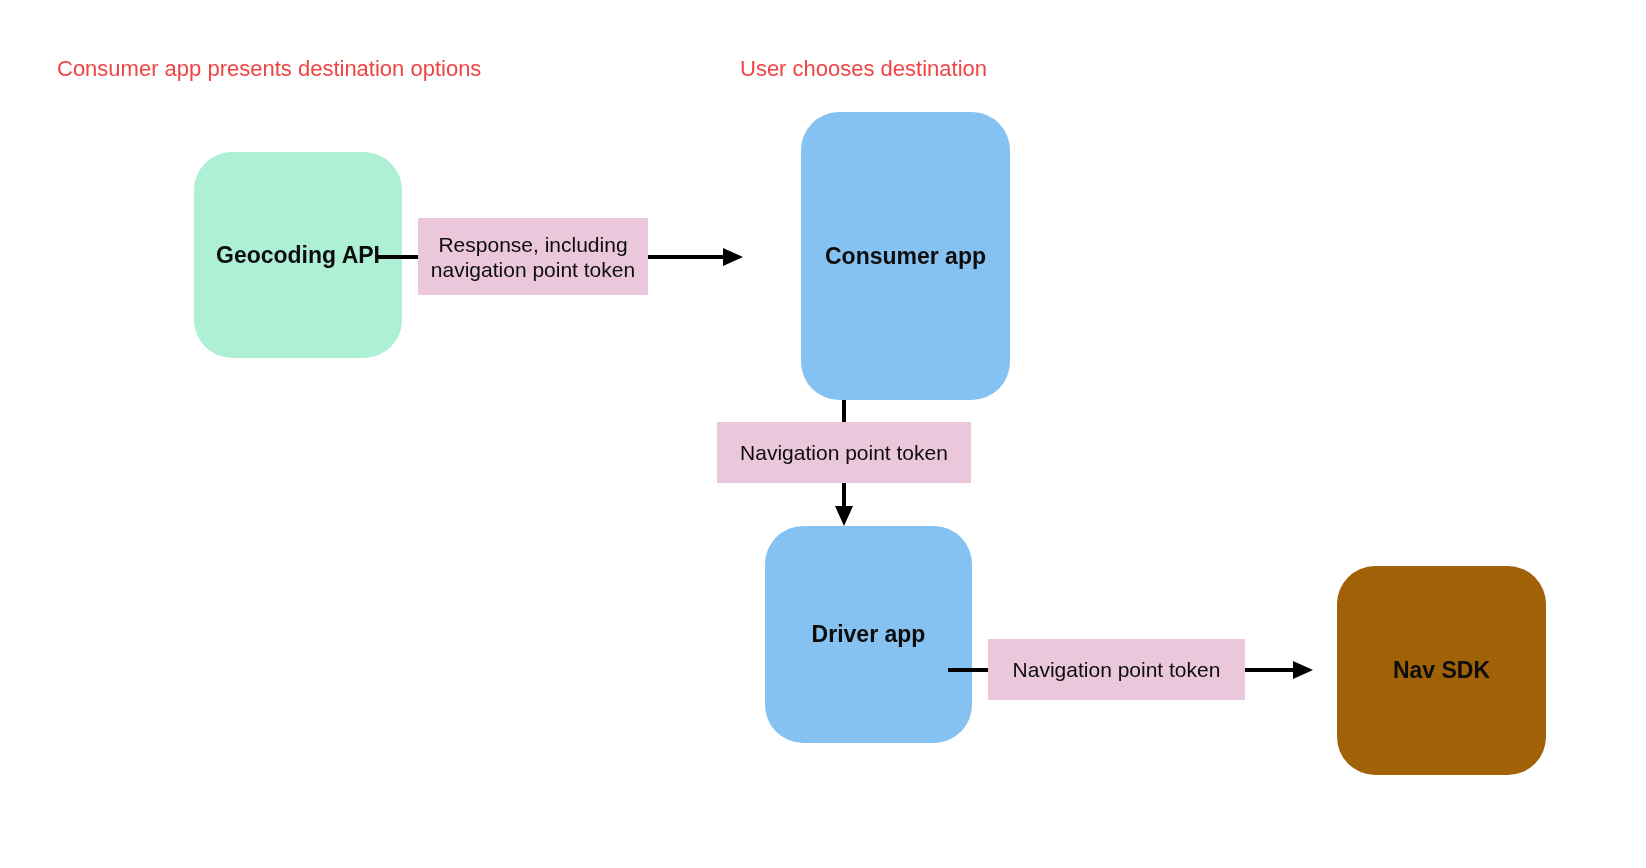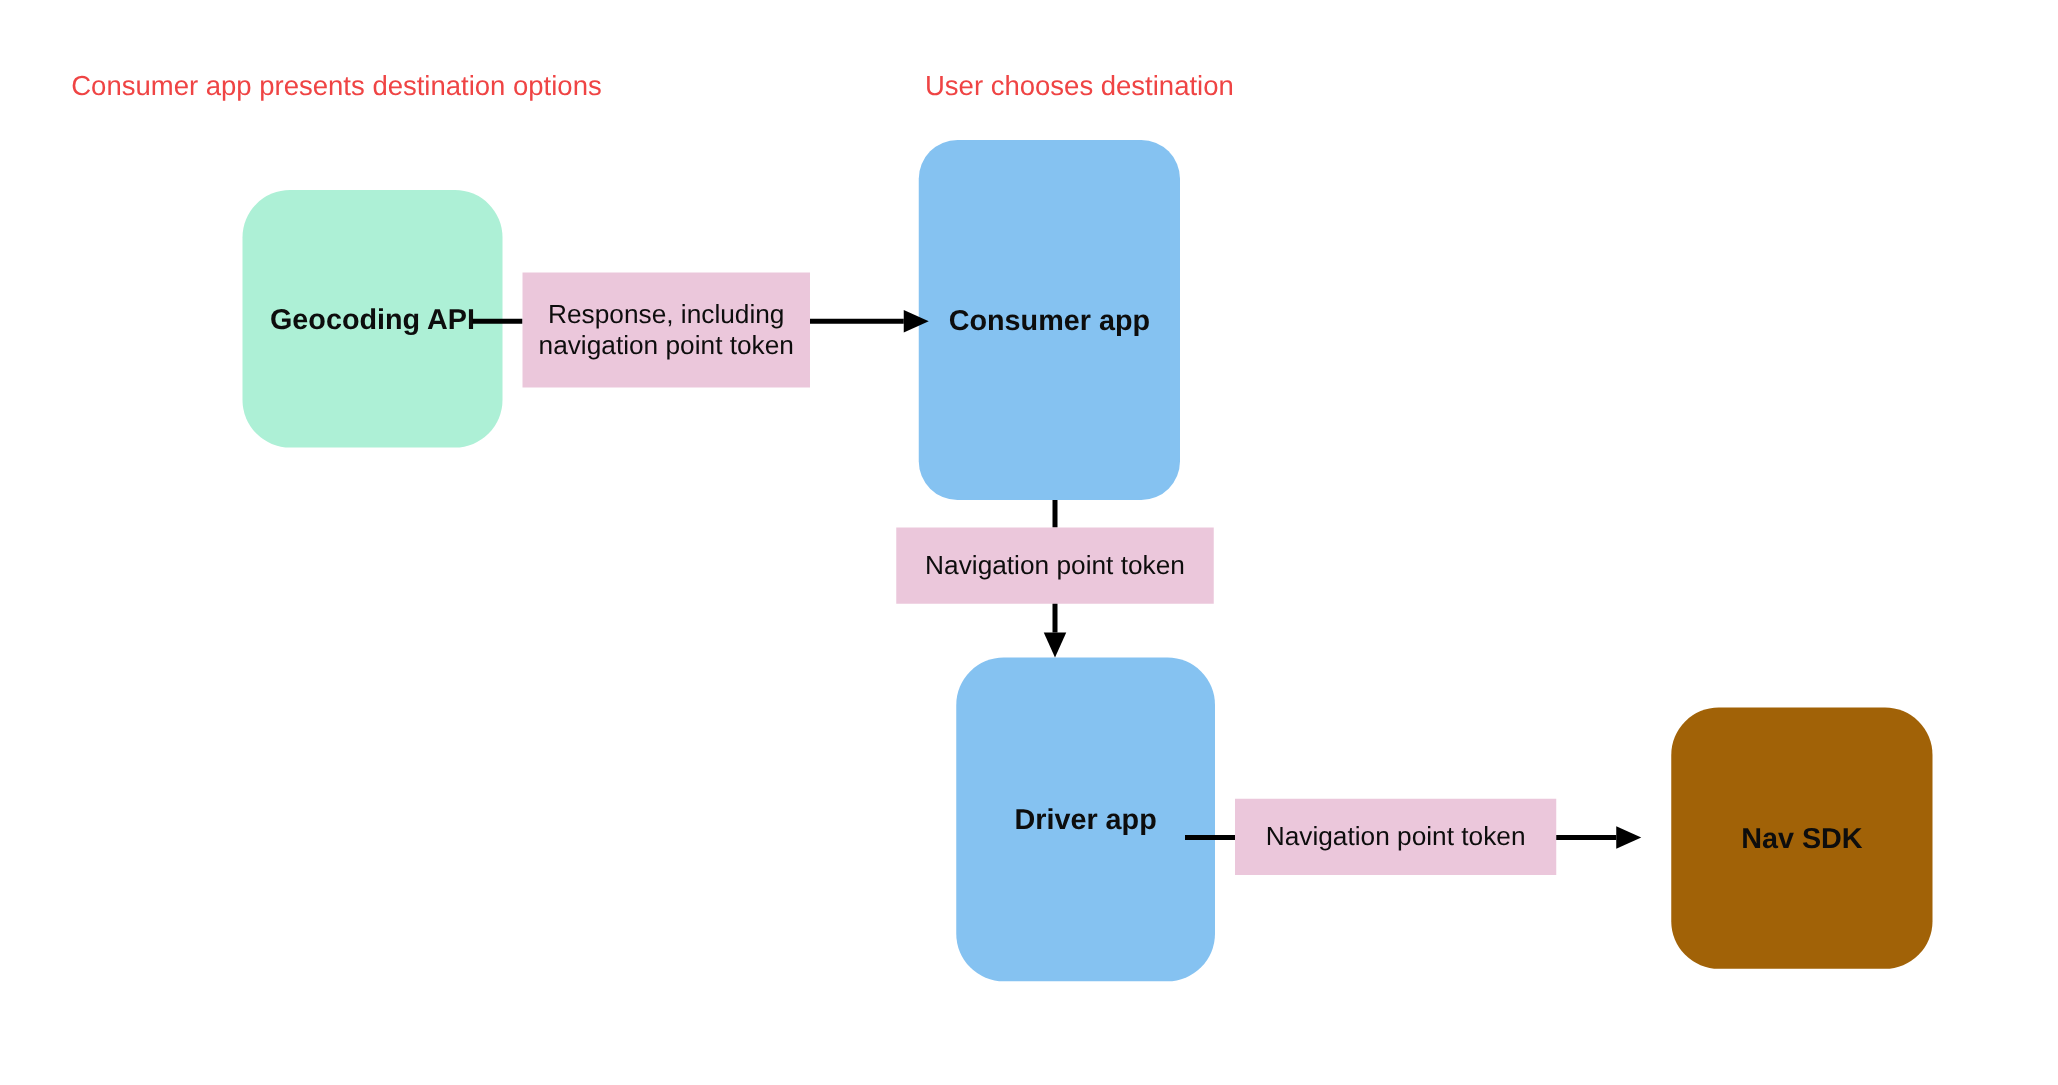--- a/index.html
+++ b/index.html
@@ -69,34 +69,34 @@
 
 <div class="canvas">
 
   <div class="col-header" style="left:57px; top:56px;">Consumer app presents destination options</div>
   <div class="col-header" style="left:740px; top:56px;">User chooses destination</div>
 
   <div class="node" style="left: 170px; top: 152px; width: 208px; height: 206px; background-color: rgb(173, 240, 214);">
     <span class="node-label">Geocoding API</span>
   </div>
 
-  <div class="node" style="left: 711px; top: 112px; width: 209px; height: 288px; background-color: rgb(133, 194, 241); border-radius: 31px;">
+  <div class="node" style="left: 777px; top: 112px; width: 209px; height: 288px; background-color: rgb(133, 194, 241);">
     <span class="node-label">Consumer app</span>
   </div>
 
-  <div class="node" style="left: 741px; top: 526px; width: 207px; height: 259px; background-color: rgb(133, 194, 241);">
+  <div class="node" style="left: 741px; top: 526px; width: 207px; height: 217px; background-color: rgb(133, 194, 241);">
     <span class="node-label">Driver app</span>
   </div>
 
   <div class="node" style="left: 1313px; top: 566px; width: 209px; height: 209px; background-color: #a16207;">
     <span class="node-label">Nav SDK</span>
   </div>
 
   <div class="seg" style="left:378px; top:255px; width:40px; height:4px;"></div>
-  <div class="edge-label" style="left: 418px; top: 218px; width: 230px; height: 92px; background-color: rgb(235, 199, 219);">
+  <div class="edge-label" style="left: 418px; top: 218px; width: 230px; height: 77px; background-color: rgb(235, 199, 219);">
     <span class="edge-label-text">Response, including navigation point token</span>
   </div>
   <div class="seg" style="left:648px; top:255px; width:75px; height:4px;"></div>
   <div class="head right" style="left:723px; top:248px;"></div>
 
   <div class="seg" style="left:842px; top:400px; width:4px; height:22px;"></div>
   <div class="edge-label" style="left: 717px; top: 422px; width: 254px; height: 61px; background-color: rgb(235, 199, 219);">
     <span class="edge-label-text">Navigation point token</span>
   </div>
   <div class="seg" style="left:842px; top:483px; width:4px; height:23px;"></div>

